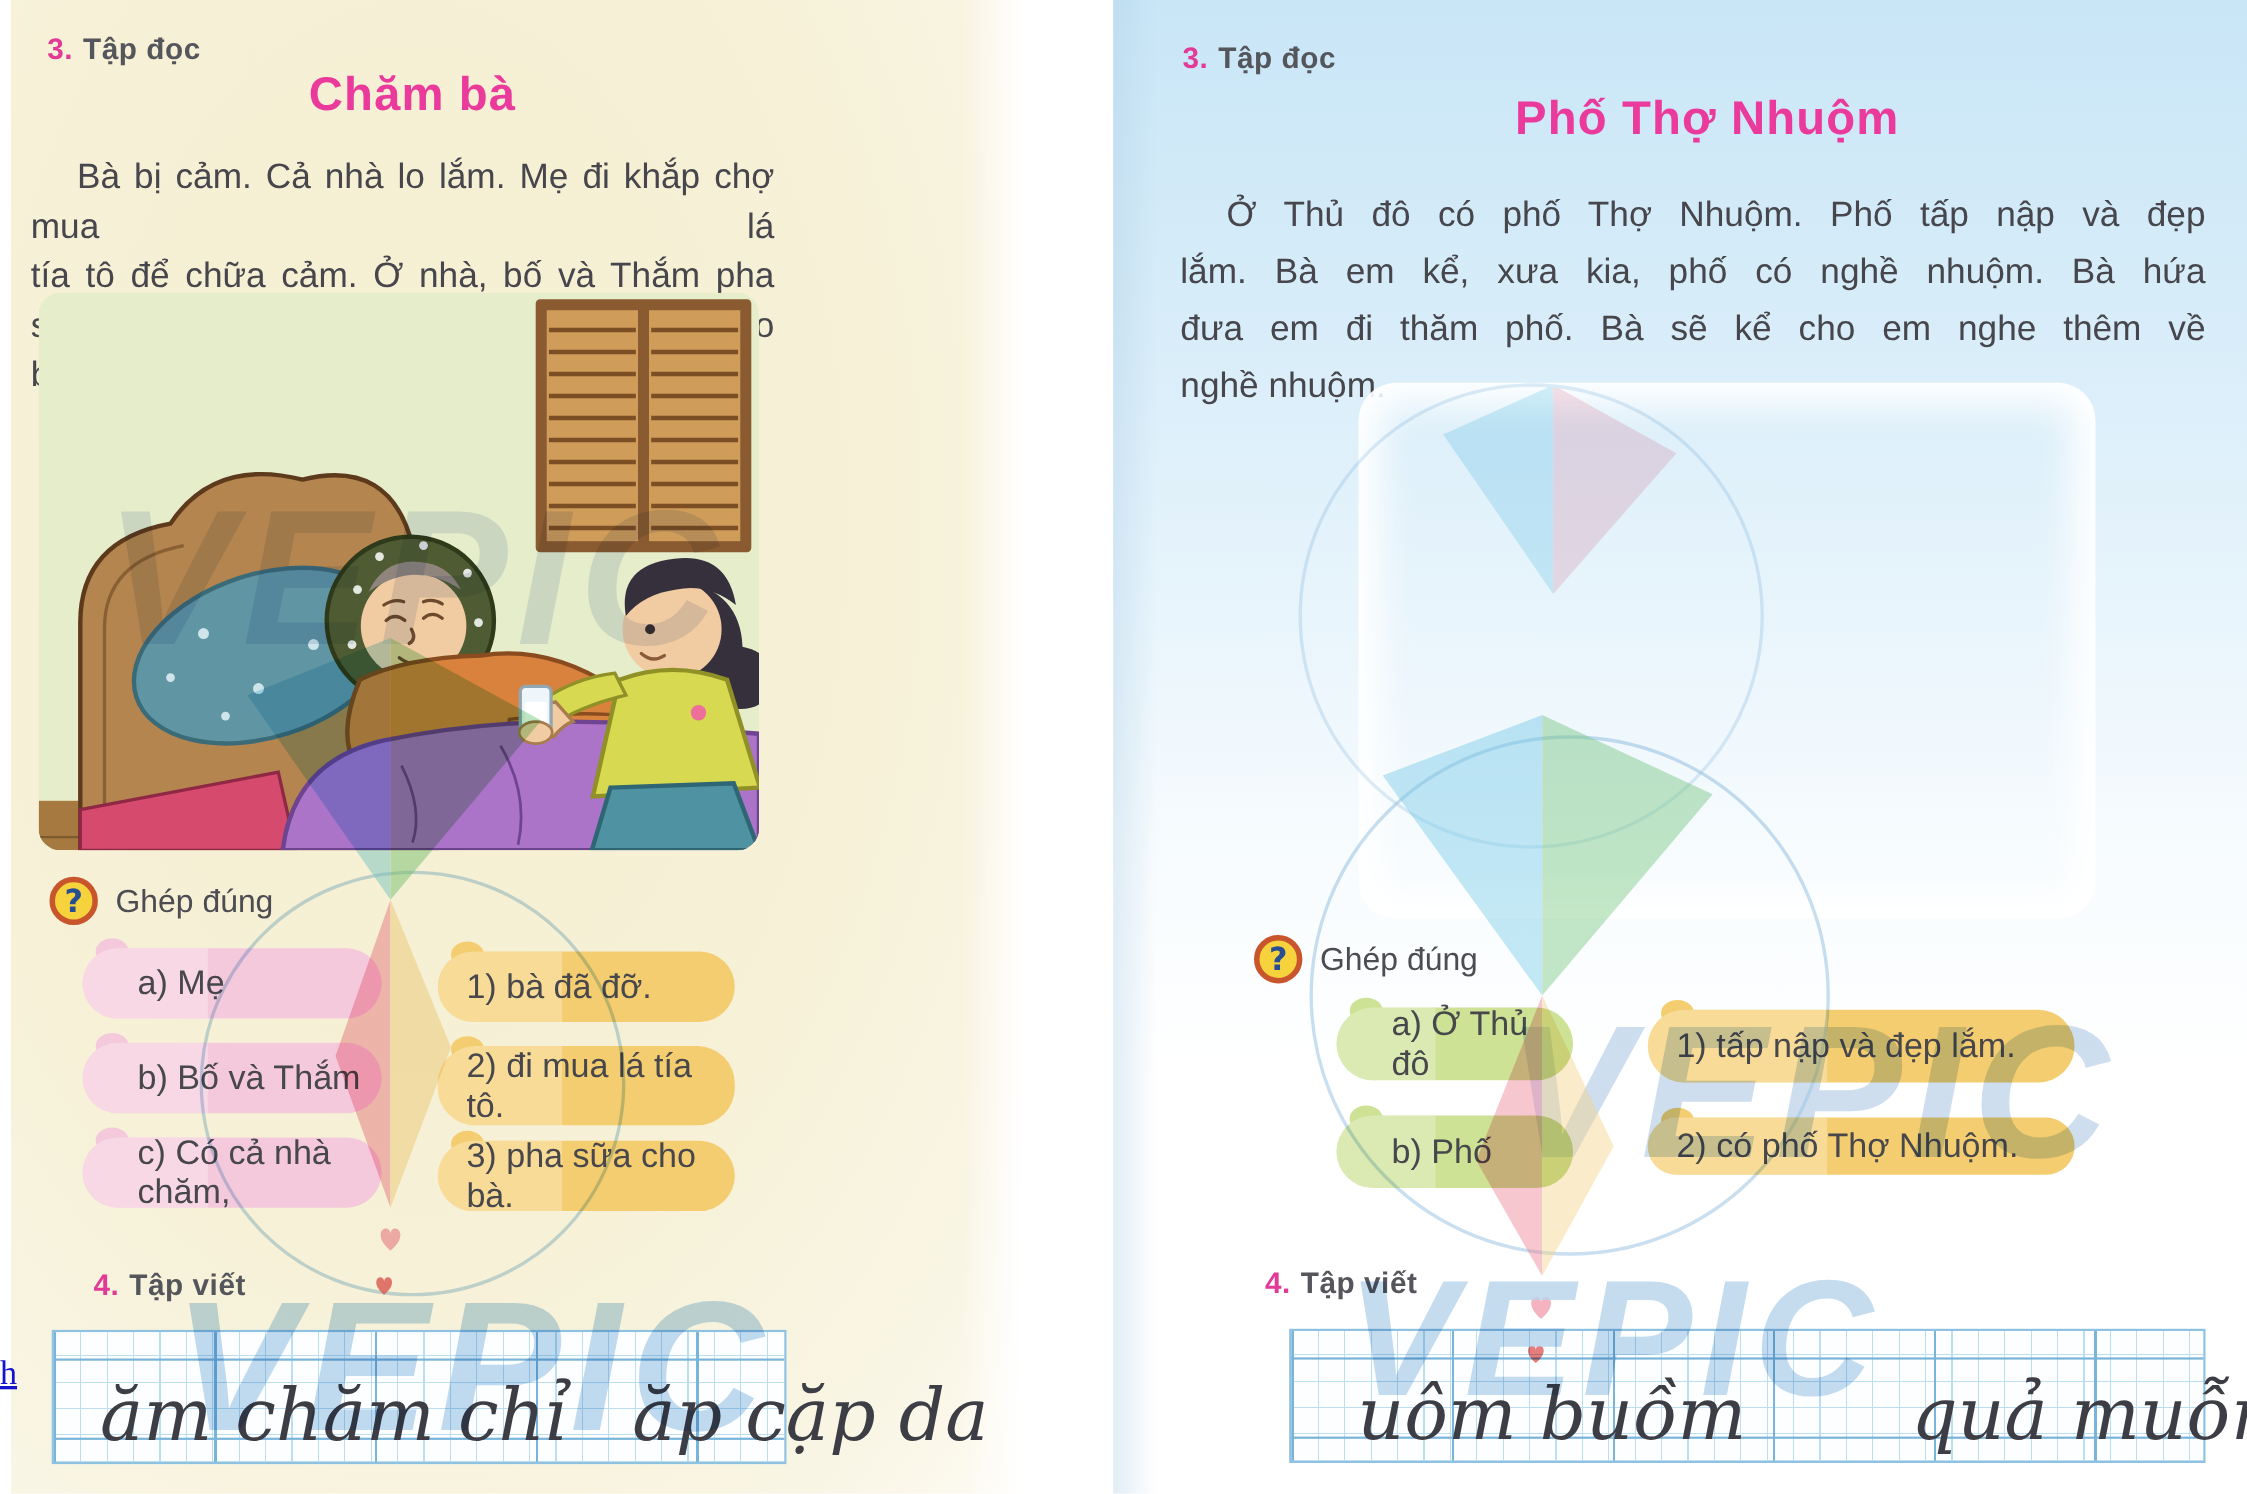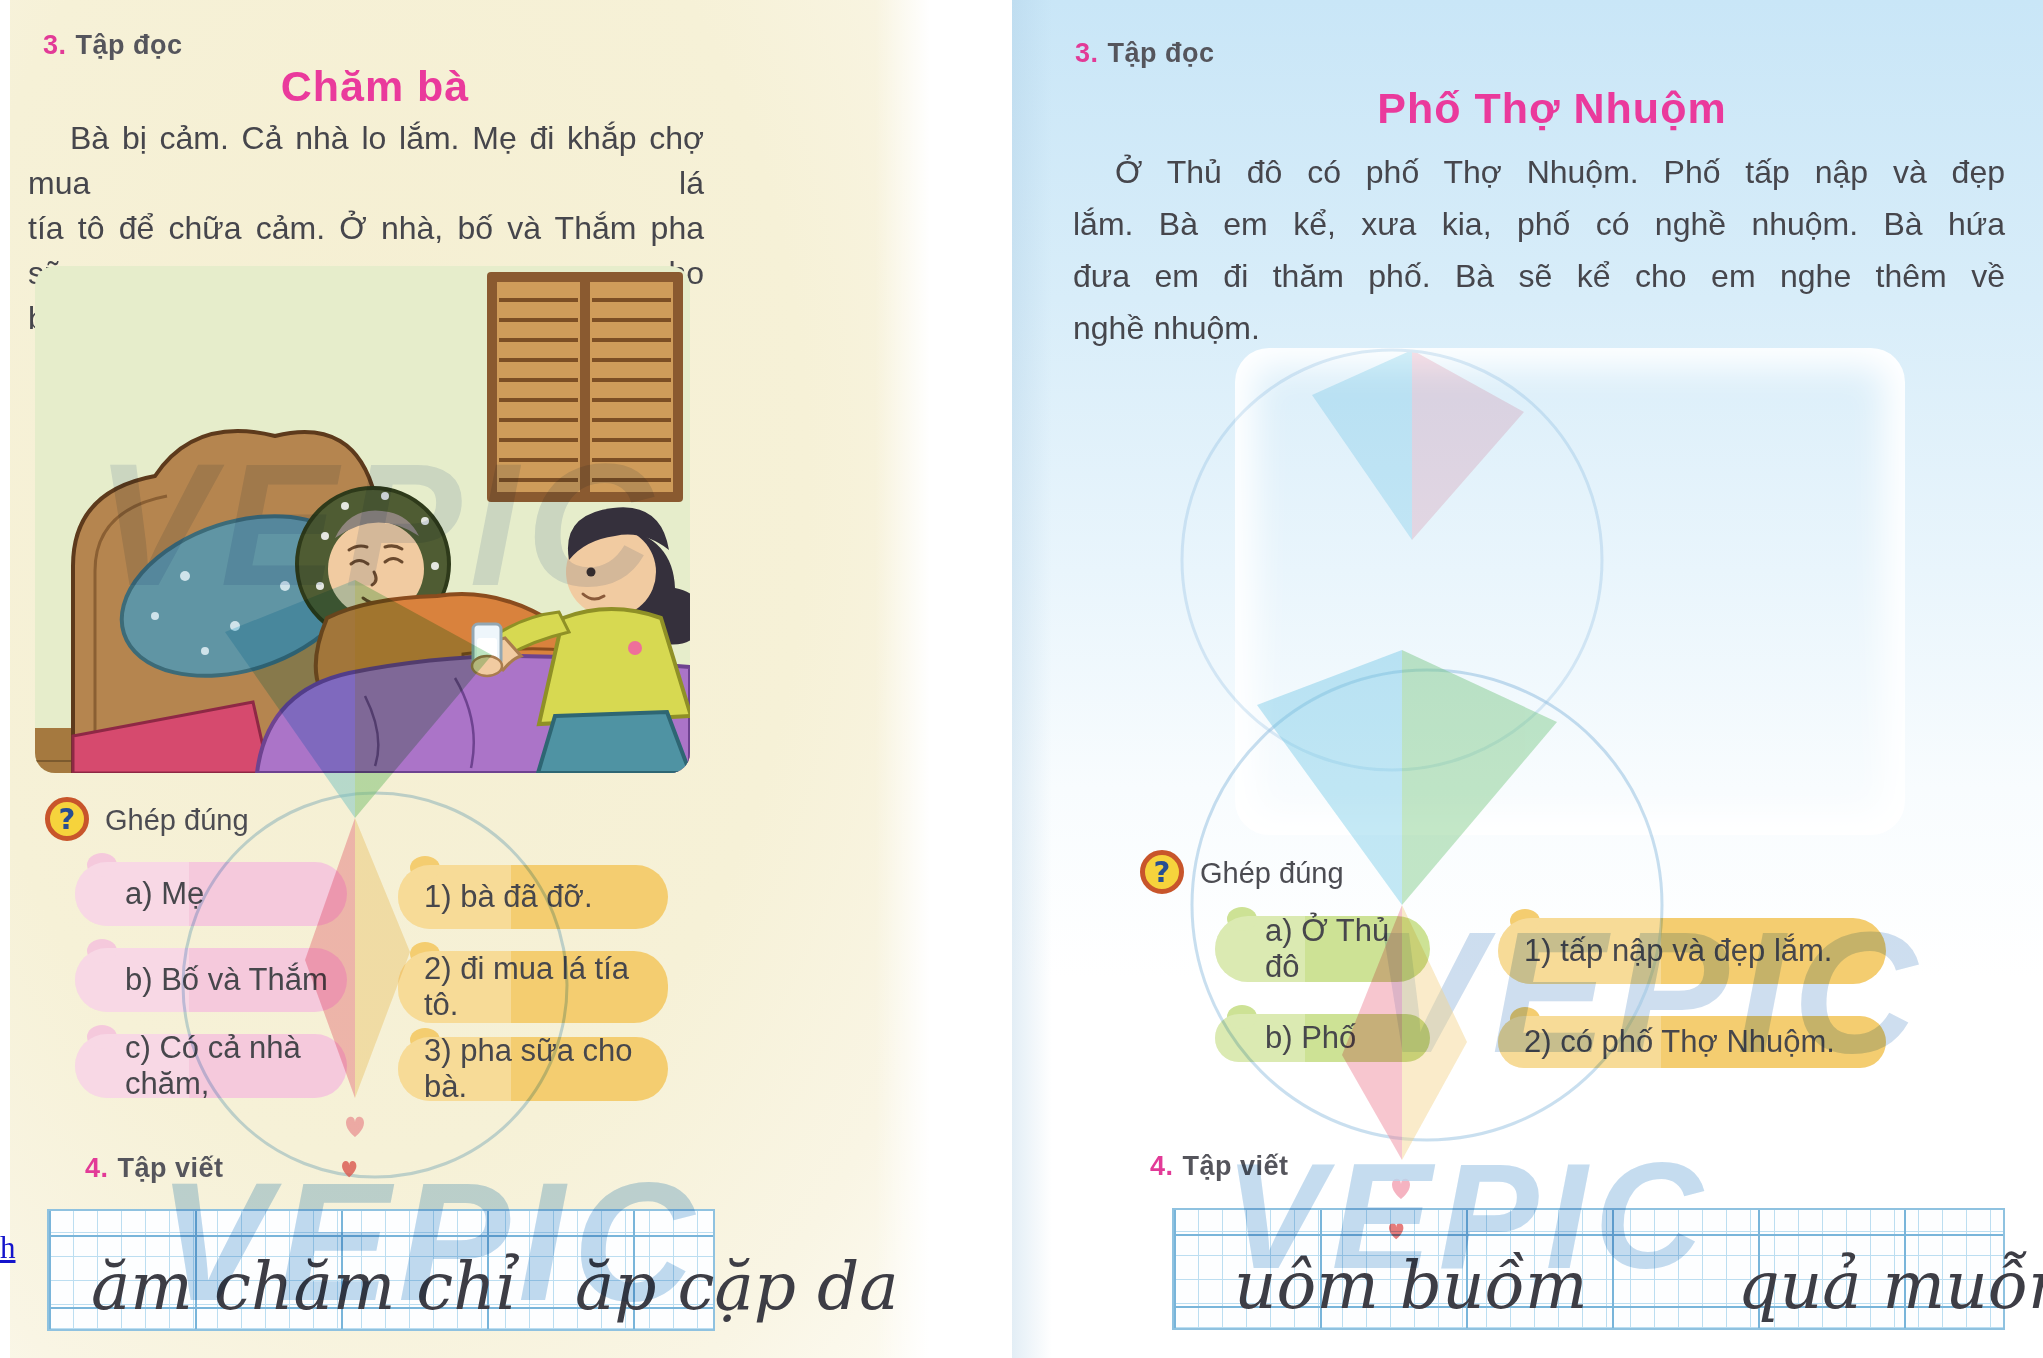--- a/index.html
+++ b/index.html
@@ -11,21 +11,21 @@
   #page-left::after{content:"";position:absolute;right:0;top:0;bottom:0;width:55px;
      background:linear-gradient(90deg, rgba(255,255,255,0), #ffffff);}
   #page-right{left:1012px;width:1031px;
      background:linear-gradient(180deg,#c9e6f7 0%, #d8edf9 22%, #e9f5fc 42%, #f8fcfe 58%, #ffffff 72%, #ffffff 100%);}
   #page-right::before{content:"";position:absolute;left:0;top:0;bottom:0;width:40px;
      background:linear-gradient(90deg, rgba(173,205,228,.35), rgba(255,255,255,0));}
 
   .sec{position:absolute;font-size:27px;font-weight:bold;color:#55555c;letter-spacing:.5px;}
   .sec .num{color:#e23a97;margin-right:9px;}
   .title{position:absolute;text-align:center;font-size:43px;font-weight:bold;color:#ea3a9c;letter-spacing:1px;}
-  .para{position:absolute;font-size:32px;color:#46464c;line-height:45px;}
+  .para{position:absolute;font-size:32px;color:#46464c;line-height:45px;margin-top:22px;}
   #page-right .para{line-height:52px;}
   .jline{text-align:justify;text-align-last:justify;}
   .indent{text-indent:42px;}
 
   .illo{position:absolute;border-radius:20px;overflow:hidden;}
   .illo svg{display:block;}
   .soft-edge{border-radius:34px;box-shadow:inset 0 0 34px 20px #ffffff;}
   .soft-edge svg{position:relative;z-index:-1;}
 
   .prompt-icon{position:absolute;width:44px;height:44px;border-radius:50%;
@@ -389,21 +389,21 @@
   </div>
 
   <div class="prompt-icon" style="left:128px;top:850px;">
       <span>?</span>
     </div>
   <div class="prompt-label" style="left:188px;top:857px;">Ghép đúng</div>
 
   <div class="pill green q" style="left:203px;top:916px;width:215px;height:66px;">
       <span>a) Ở Thủ đô</span>
     </div>
-  <div class="pill green q" style="left:203px;top:1014px;width:215px;height:48px;">
+  <div class="pill green q" style="left:203px;top:1014px;width:215px;height:66px;">
       <span>b) Phố</span>
     </div>
 
   <div class="pill yellow a" style="left:486px;top:918px;width:388px;height:66px;">
       <span>1) tấp nập và đẹp lắm.</span>
     </div>
   <div class="pill yellow a" style="left:486px;top:1016px;width:388px;height:52px;">
       <span>2) có phố Thợ Nhuộm.</span>
     </div>
 

